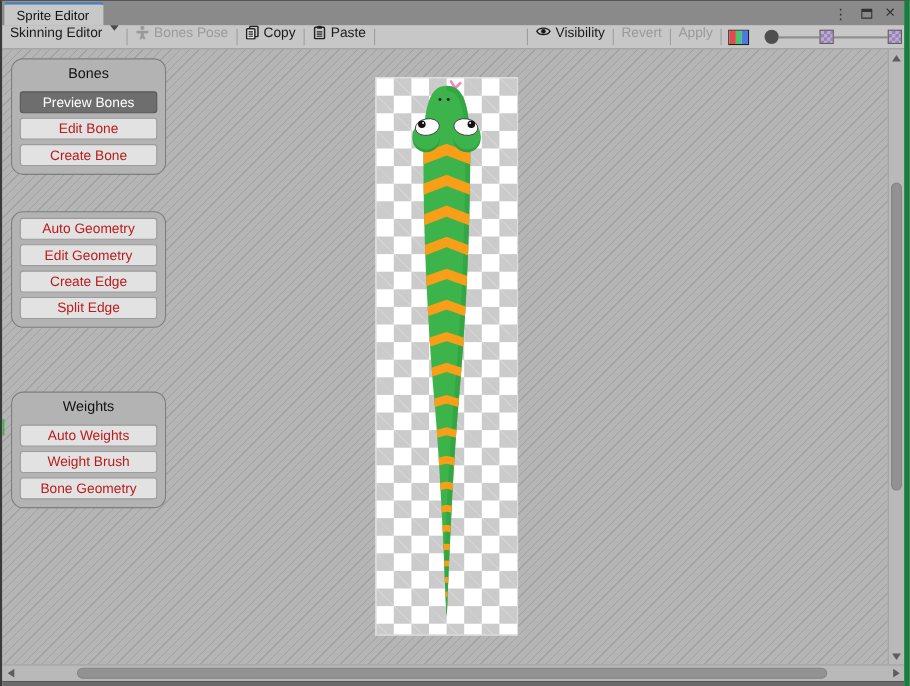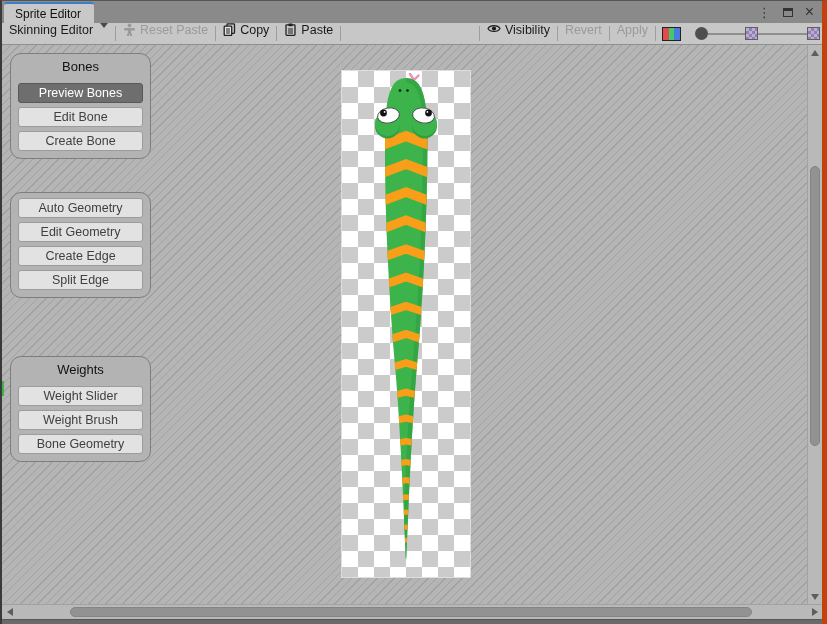--- a/index.html
+++ b/index.html
@@ -3,21 +3,21 @@
 <meta charset="utf-8">
 <style>
   * { box-sizing: border-box; margin: 0; padding: 0; }
   html,body { width: 827px; height: 624px; }
   body { font-family: "Liberation Sans", sans-serif; background:#444; }
 
   .window {
     width: 827px; height: 624px;
     display: flex; flex-direction: column;
     border-left: 2px solid #3a3a3a;
-    border-right: 5px solid #c2410c;
+    border-right: 5px solid #15803d;
     border-top: 1px solid #555;
     background: #b5b5b5;
     overflow: hidden;
   }
 
   
   .tabbar {
     height: 22px; background: #8a8a8a;
     display: flex; align-items: flex-end;
     flex: 0 0 auto;
@@ -92,21 +92,21 @@
     background: #b3b3b3; border: 1px solid #7e7e7e; border-radius: 11px;
     padding: 5px 0 7px 0;
   }
   .panel:nth-child(1) { top: 8px; }
   .panel:nth-child(2) { top: 147px; }
   .panel:nth-child(3) { top: 311px; }
   .panel-title { text-align: center; font-size: 13px; color: #111; margin-bottom: 9px; }
   .tool-btn {
     display: block; width: 125px; height: 20px; margin: 0 auto 4px auto;
     background: #e2e2e2; border: 1px solid #9c9c9c; border-radius: 3px;
-    font-family: "Liberation Sans", sans-serif; font-size: 12.5px; color: #404040;
+    font-family: "Liberation Sans", sans-serif; font-size: 12.5px; color: #b91c1c;
     text-align: center; line-height: 18px; cursor: default;
   }
   .tool-btn:last-child { margin-bottom: 0; }
   .tool-btn.selected { background: #6e6e6e; border-color: #585858; color: #fff; }
 
   .sprite-frame {
     position: absolute; left: 340px; top: 26px; width: 128px; height: 506px;
     outline: 1px solid #dedede;
     background-color: #ffffff;
     background-image:
@@ -167,21 +167,21 @@
     </div>
     <div class="tb-sep"></div>
 
     <div class="tb-item disabled">
       <svg class="tb-icon" width="13" height="13" viewBox="0 0 13 13">
         <circle cx="6.5" cy="2.4" r="1.9" fill="#9a9a9a"></circle>
         <rect x="1" y="5" width="11" height="2.4" rx="1" fill="#9a9a9a"></rect>
         <rect x="5" y="5" width="3" height="4.5" fill="#9a9a9a"></rect>
         <path d="M5 9 L3.6 13 L5.8 13 L6.5 10.8 L7.2 13 L9.4 13 L8 9 Z" fill="#9a9a9a"></path>
       </svg>
-      <span>Reset Paste</span>
+      <span>Bones Pose</span>
     </div>
     <div class="tb-sep"></div>
 
     <div class="tb-item">
       <svg class="tb-icon" width="13" height="13" viewBox="0 0 13 13">
         <rect x="4" y="0.8" width="7.5" height="9.5" rx="0.8" fill="none" stroke="#222" stroke-width="1.3"></rect>
         <rect x="1.2" y="3.2" width="7.5" height="9.3" rx="0.8" fill="#e6e6e6" stroke="#222" stroke-width="1.3"></rect>
         <line x1="3" y1="6" x2="7" y2="6" stroke="#222" stroke-width="1"></line>
         <line x1="3" y1="8" x2="7" y2="8" stroke="#222" stroke-width="1"></line>
         <line x1="3" y1="10" x2="7" y2="10" stroke="#222" stroke-width="1"></line>
@@ -247,21 +247,21 @@
             <button class="tool-btn">Create Bone</button>
           </div>
           <div class="panel">
             <button class="tool-btn">Auto Geometry</button>
             <button class="tool-btn">Edit Geometry</button>
             <button class="tool-btn">Create Edge</button>
             <button class="tool-btn">Split Edge</button>
           </div>
           <div class="panel">
             <div class="panel-title">Weights</div>
-            <button class="tool-btn">Weight Slider</button>
+            <button class="tool-btn">Auto Weights</button>
             <button class="tool-btn">Weight Brush</button>
             <button class="tool-btn">Bone Geometry</button>
           </div>
         </div>
 
       <div class="sprite-frame">
         <svg viewBox="0 0 128 506">
           <defs>
             <clipPath id="bodyClip">
               <path d="M43,66 C43,22 50,7 64,7 C78.5,7 85.5,22 85.5,66

